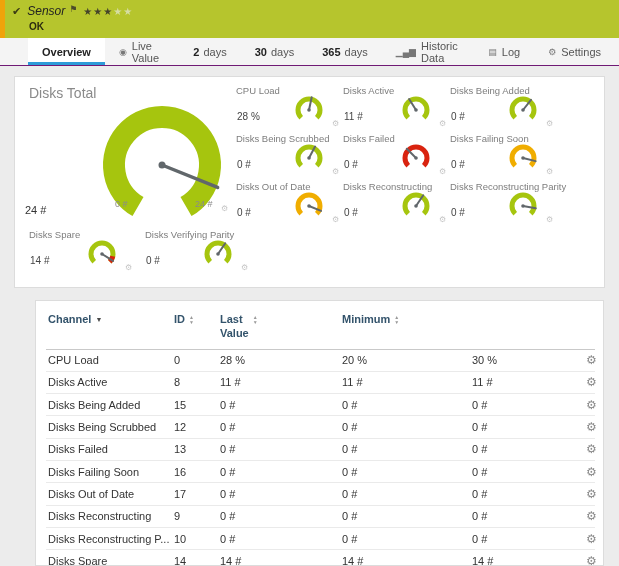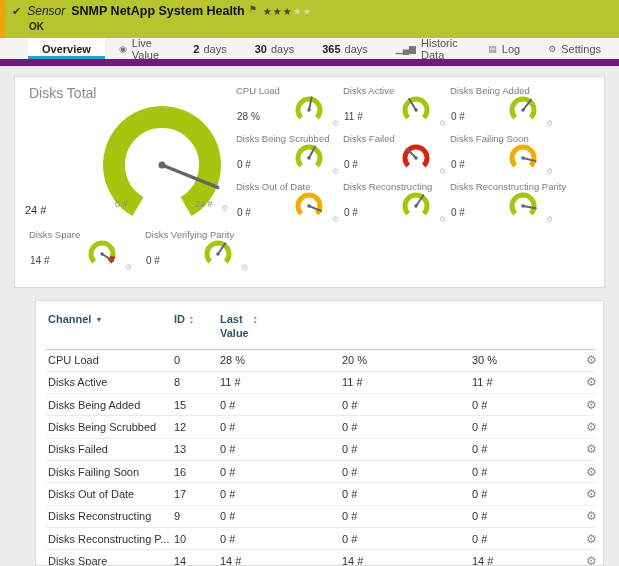--- a/index.html
+++ b/index.html
@@ -18,21 +18,21 @@
   .kind{font-style:italic;font-size:12px;color:#222}
   .title{font-weight:bold;font-size:12.5px;color:#111;white-space:nowrap}
   .flag{font-size:9px;color:#4c4c2a;align-self:flex-start;margin-left:-2px}
   .stars{font-size:10px;letter-spacing:1px;cursor:pointer}
   .stars .on{color:#44442a}
   .stars .off{color:#d6dda4}
   .status{position:absolute;left:29px;top:21px;font-size:10px;font-weight:bold;color:#2b2b10}
 
   
   .tabs{position:absolute;top:38px;left:0;width:619px;height:28px;background:#f4f4f4;
-        border-bottom:7px solid #701a75;display:flex;align-items:stretch;padding:0 4px 0 28px}
+        border-bottom:1px solid #701a75;display:flex;align-items:stretch;padding:0 4px 0 28px}
   .tab{display:flex;align-items:center;gap:5px;padding:0 14px;font-size:11px;color:#555;cursor:pointer}
   .tab.active{background:#fff;border-bottom:3px solid var(--accent,#2d9bd8);color:#222;font-weight:bold;padding-top:3px}
   .tab .ticon{font-size:9px;color:#777}
   .tab .tnum{font-weight:bold;color:#222;margin-right:-1px}
   .tab.right{margin-left:auto}
 
   
   .gauges-panel{position:absolute;left:14px;top:76px;width:591px;height:212px;background:#fff;border:1px solid #dcdcdc}
   .panel-title{position:absolute;left:14px;top:8px;font-size:14px;color:#8a8a8a}
   .main-gauge{position:absolute;left:72px;top:14px}
@@ -68,21 +68,20 @@
 </head>
 <body>
 
 <div class="page">
 
   <div class="topbar">
     <div class="stripe"></div>
     <div class="topline">
       <span class="check">✔</span>
       <span class="kind">Sensor</span>
-      <span class="title">SNMP NetApp System Health</span>
       <span class="flag">⚑</span>
       <span class="stars"><span class="on">★★★</span><span class="off">★★</span></span>
     </div>
     <div class="status">OK</div>
   </div>
 
   <div class="tabs" id="tabs">
       <div class="tab active">
         <span>Overview</span>
       </div>
@@ -243,20 +242,21 @@
         </div>
       </div>
   </div>
 
   <div class="table-panel">
     <div class="thead" id="thead">
         <div class="th"><span class="lbl">Channel</span><span class="sort-desc">▼</span></div>
         <div class="th"><span class="lbl">ID</span><span class="sort-both"><span>▲</span><span>▼</span></span></div>
         <div class="th"><span class="lbl">Last
 Value</span><span class="sort-both"><span>▲</span><span>▼</span></span></div>
+        <div class="th"><span class="lbl">Minimum</span><span class="sort-both"><span>▲</span><span>▼</span></span></div>
         <div class="th"></div>
       </div>
     <div id="tbody">
         <div class="trow">
           <div class="cell">CPU Load</div>
           <div class="cell">0</div>
           <div class="cell">28 %</div>
           <div class="cell">20 %</div>
           <div class="cell">30 %</div>
           <div class="gear-cell"><span class="row-gear">⚙</span></div>

